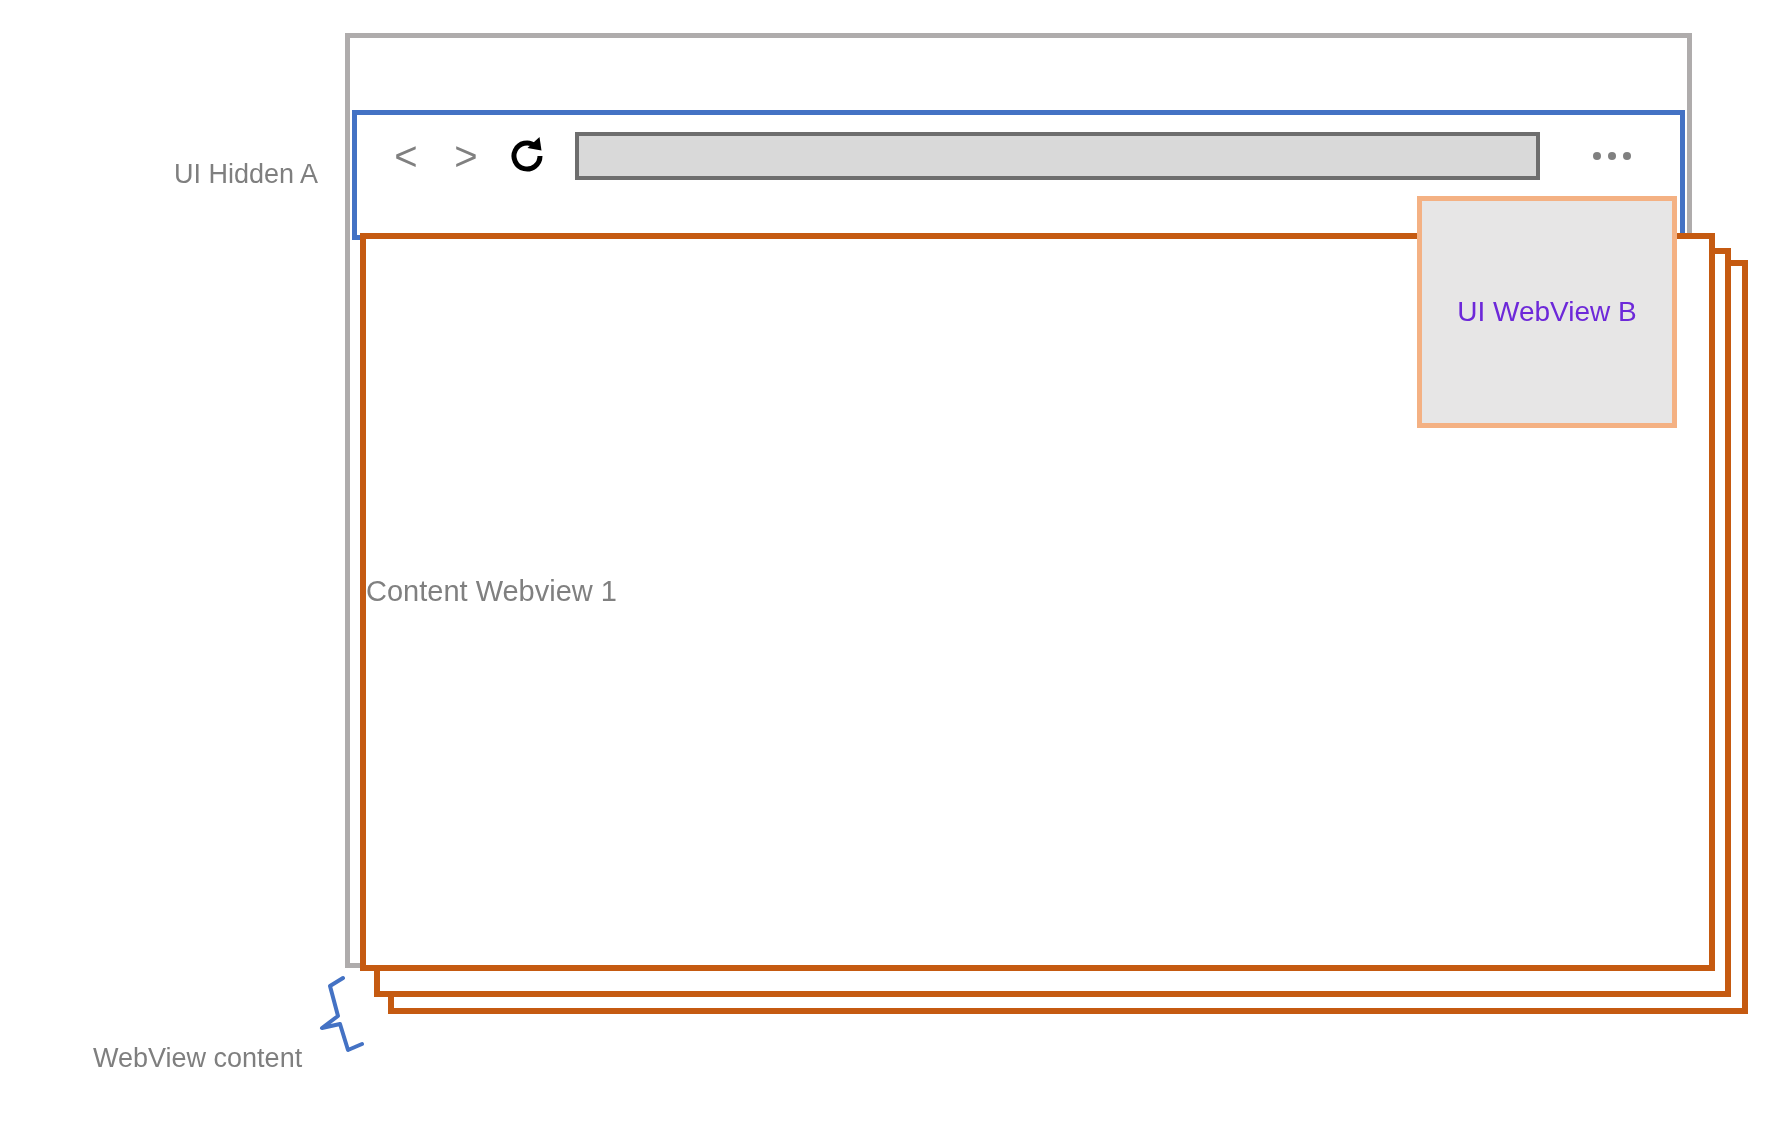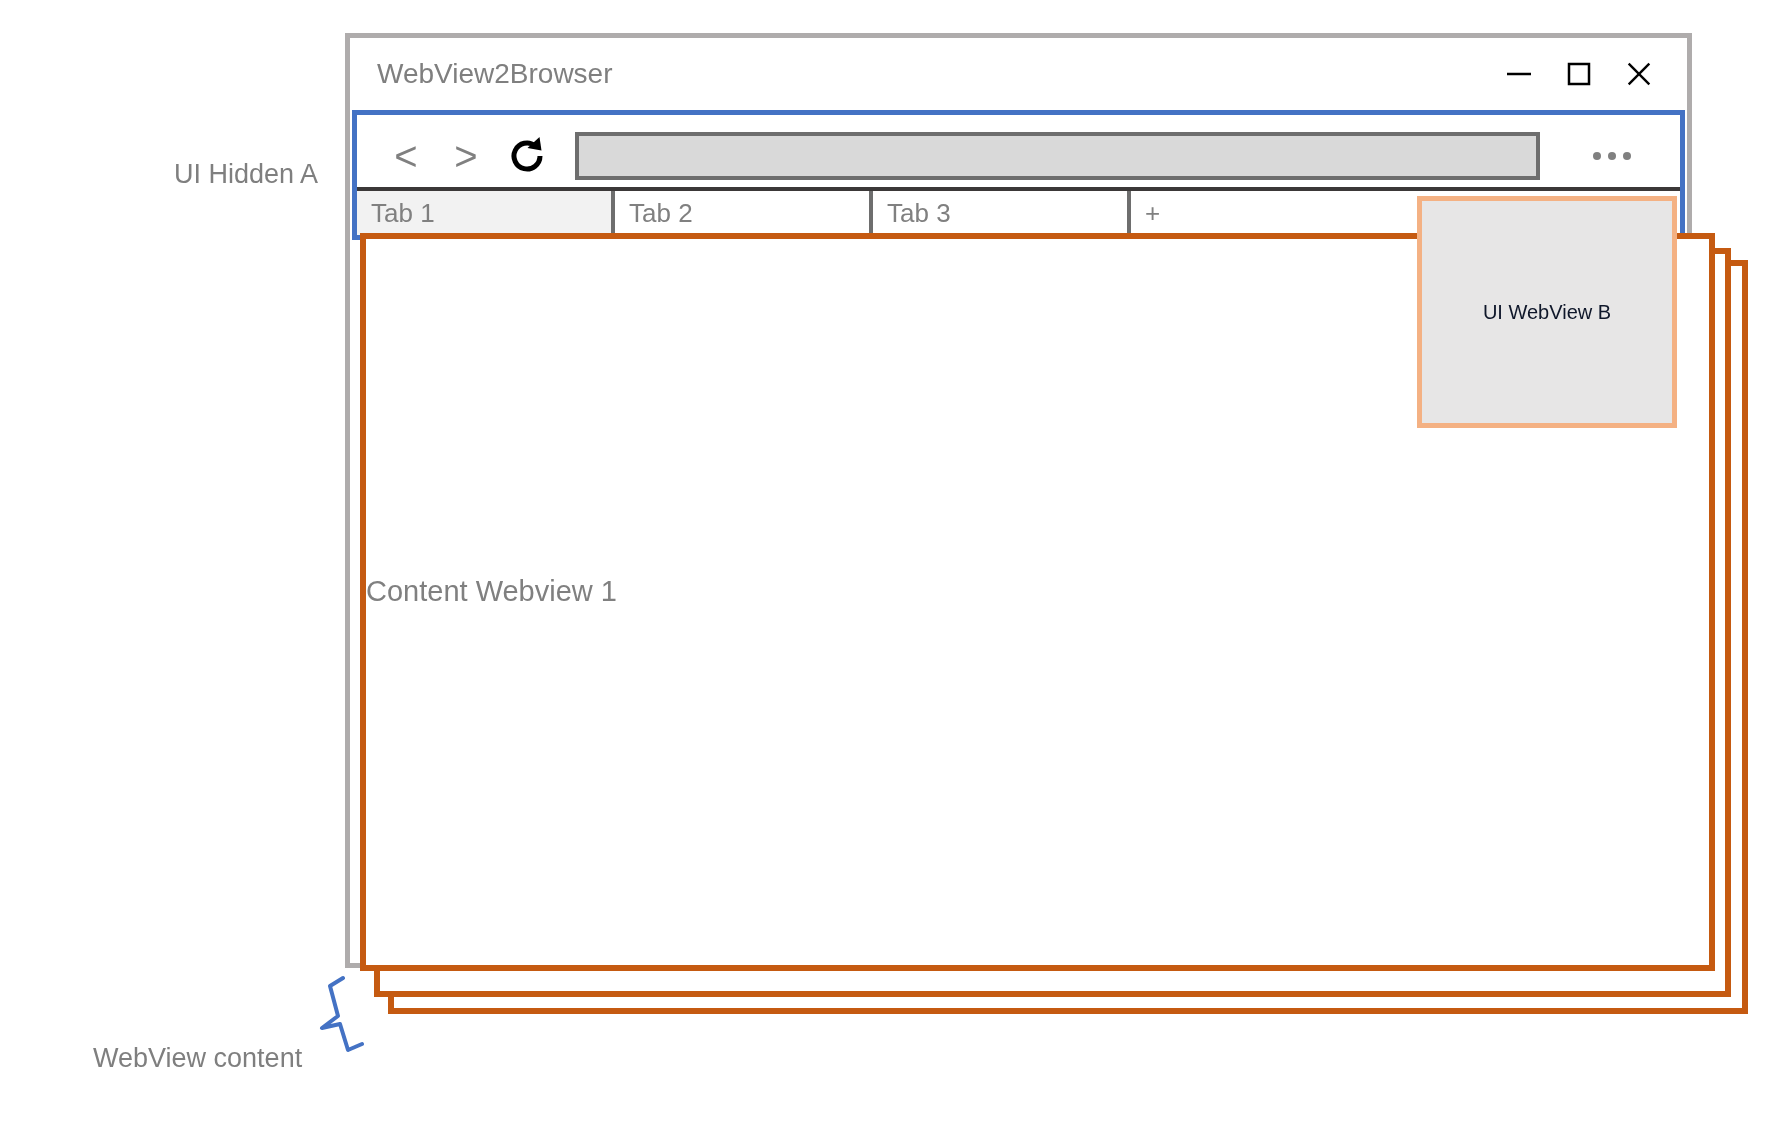--- a/index.html
+++ b/index.html
@@ -237,22 +237,22 @@
     height: 232px;
     background: #E7E6E6;
     border: 5px solid #F4B183;
     box-sizing: border-box;
     z-index: 9;
     display: flex;
     align-items: center;
     justify-content: center;
   }
   #ui-webview-b-label {
-    color: #0f172a;
-    font-size: 20px;
+    color: #6d28d9;
+    font-size: 28px;
     white-space: nowrap;
   }
 </style>
 </head>
 <body>
 
 <div class="abs side-label" id="ui-webview-a-label">UI Hidden A</div>
 
 <div class="abs side-label" id="hidden-content-label">
   <span class="l1">WebView content</span>
@@ -262,42 +262,20 @@
 <svg class="abs" id="brace-marker" viewBox="0 0 60 90">
   <path d="M 25 6 L 12 14 L 20 44 L 4 56 L 22 52 L 30 78 L 44 72" fill="none" stroke="#4472C4" stroke-width="4" stroke-linecap="round" stroke-linejoin="round"></path>
 </svg>
 
 <div class="abs content-stack-rect" id="content-webview-3"></div>
 
 <div class="abs content-stack-rect" id="content-webview-2"></div>
 
 <div class="abs" id="browser-window">
 
-  <div id="title-bar">
-    <div id="window-title">WebView2Browser</div>
-
-    <div id="window-controls">
-      <div class="win-btn">
-        <svg width="30" height="30" viewBox="0 0 30 30">
-          <line x1="3" y1="15" x2="27" y2="15" stroke="#000000" stroke-width="2.5"></line>
-        </svg>
-      </div>
-      <div class="win-btn">
-        <svg width="30" height="30" viewBox="0 0 30 30">
-          <rect x="5" y="5" width="20" height="20" fill="none" stroke="#000000" stroke-width="2.5"></rect>
-        </svg>
-      </div>
-      <div class="win-btn">
-        <svg width="32" height="32" viewBox="0 0 32 32">
-          <line x1="5" y1="5" x2="27" y2="27" stroke="#000000" stroke-width="2.5"></line>
-          <line x1="27" y1="5" x2="5" y2="27" stroke="#000000" stroke-width="2.5"></line>
-        </svg>
-      </div>
-    </div>
-  </div>
 
   <div id="ui-webview-a">
 
     <div id="browser-toolbar">
       <div class="nav-arrow" id="back-button">&lt;</div>
       <div class="nav-arrow" id="forward-button">&gt;</div>
 
       <div id="reload-button">
         <svg width="44" height="44" viewBox="0 0 44 44">
           <path d="M 35 22 A 13 13 0 1 1 30.2 11.9" fill="none" stroke="#000000" stroke-width="5" stroke-linecap="butt"></path>
@@ -307,34 +285,20 @@
 
       <div id="address-bar" title=""></div>
 
       <div id="more-button">
         <span class="dot"></span>
         <span class="dot"></span>
         <span class="dot"></span>
       </div>
     </div>
 
-    <div id="tab-strip">
-      <div class="tab active">
-        <span class="tab-label">Tab 1</span>
-      </div>
-      <div class="tab">
-        <span class="tab-label">Tab 2</span>
-      </div>
-      <div class="tab">
-        <span class="tab-label">Tab 3</span>
-      </div>
-      <div class="tab" id="tab-new">
-        <span class="tab-label">+</span>
-      </div>
-    </div>
 
   </div>
 </div>
 
 <div class="abs" id="content-webview-1">
   <span id="content-webview-1-label">Content Webview 1</span>
 </div>
 
 <div class="abs" id="ui-webview-b">
   <span id="ui-webview-b-label">UI WebView B</span>

